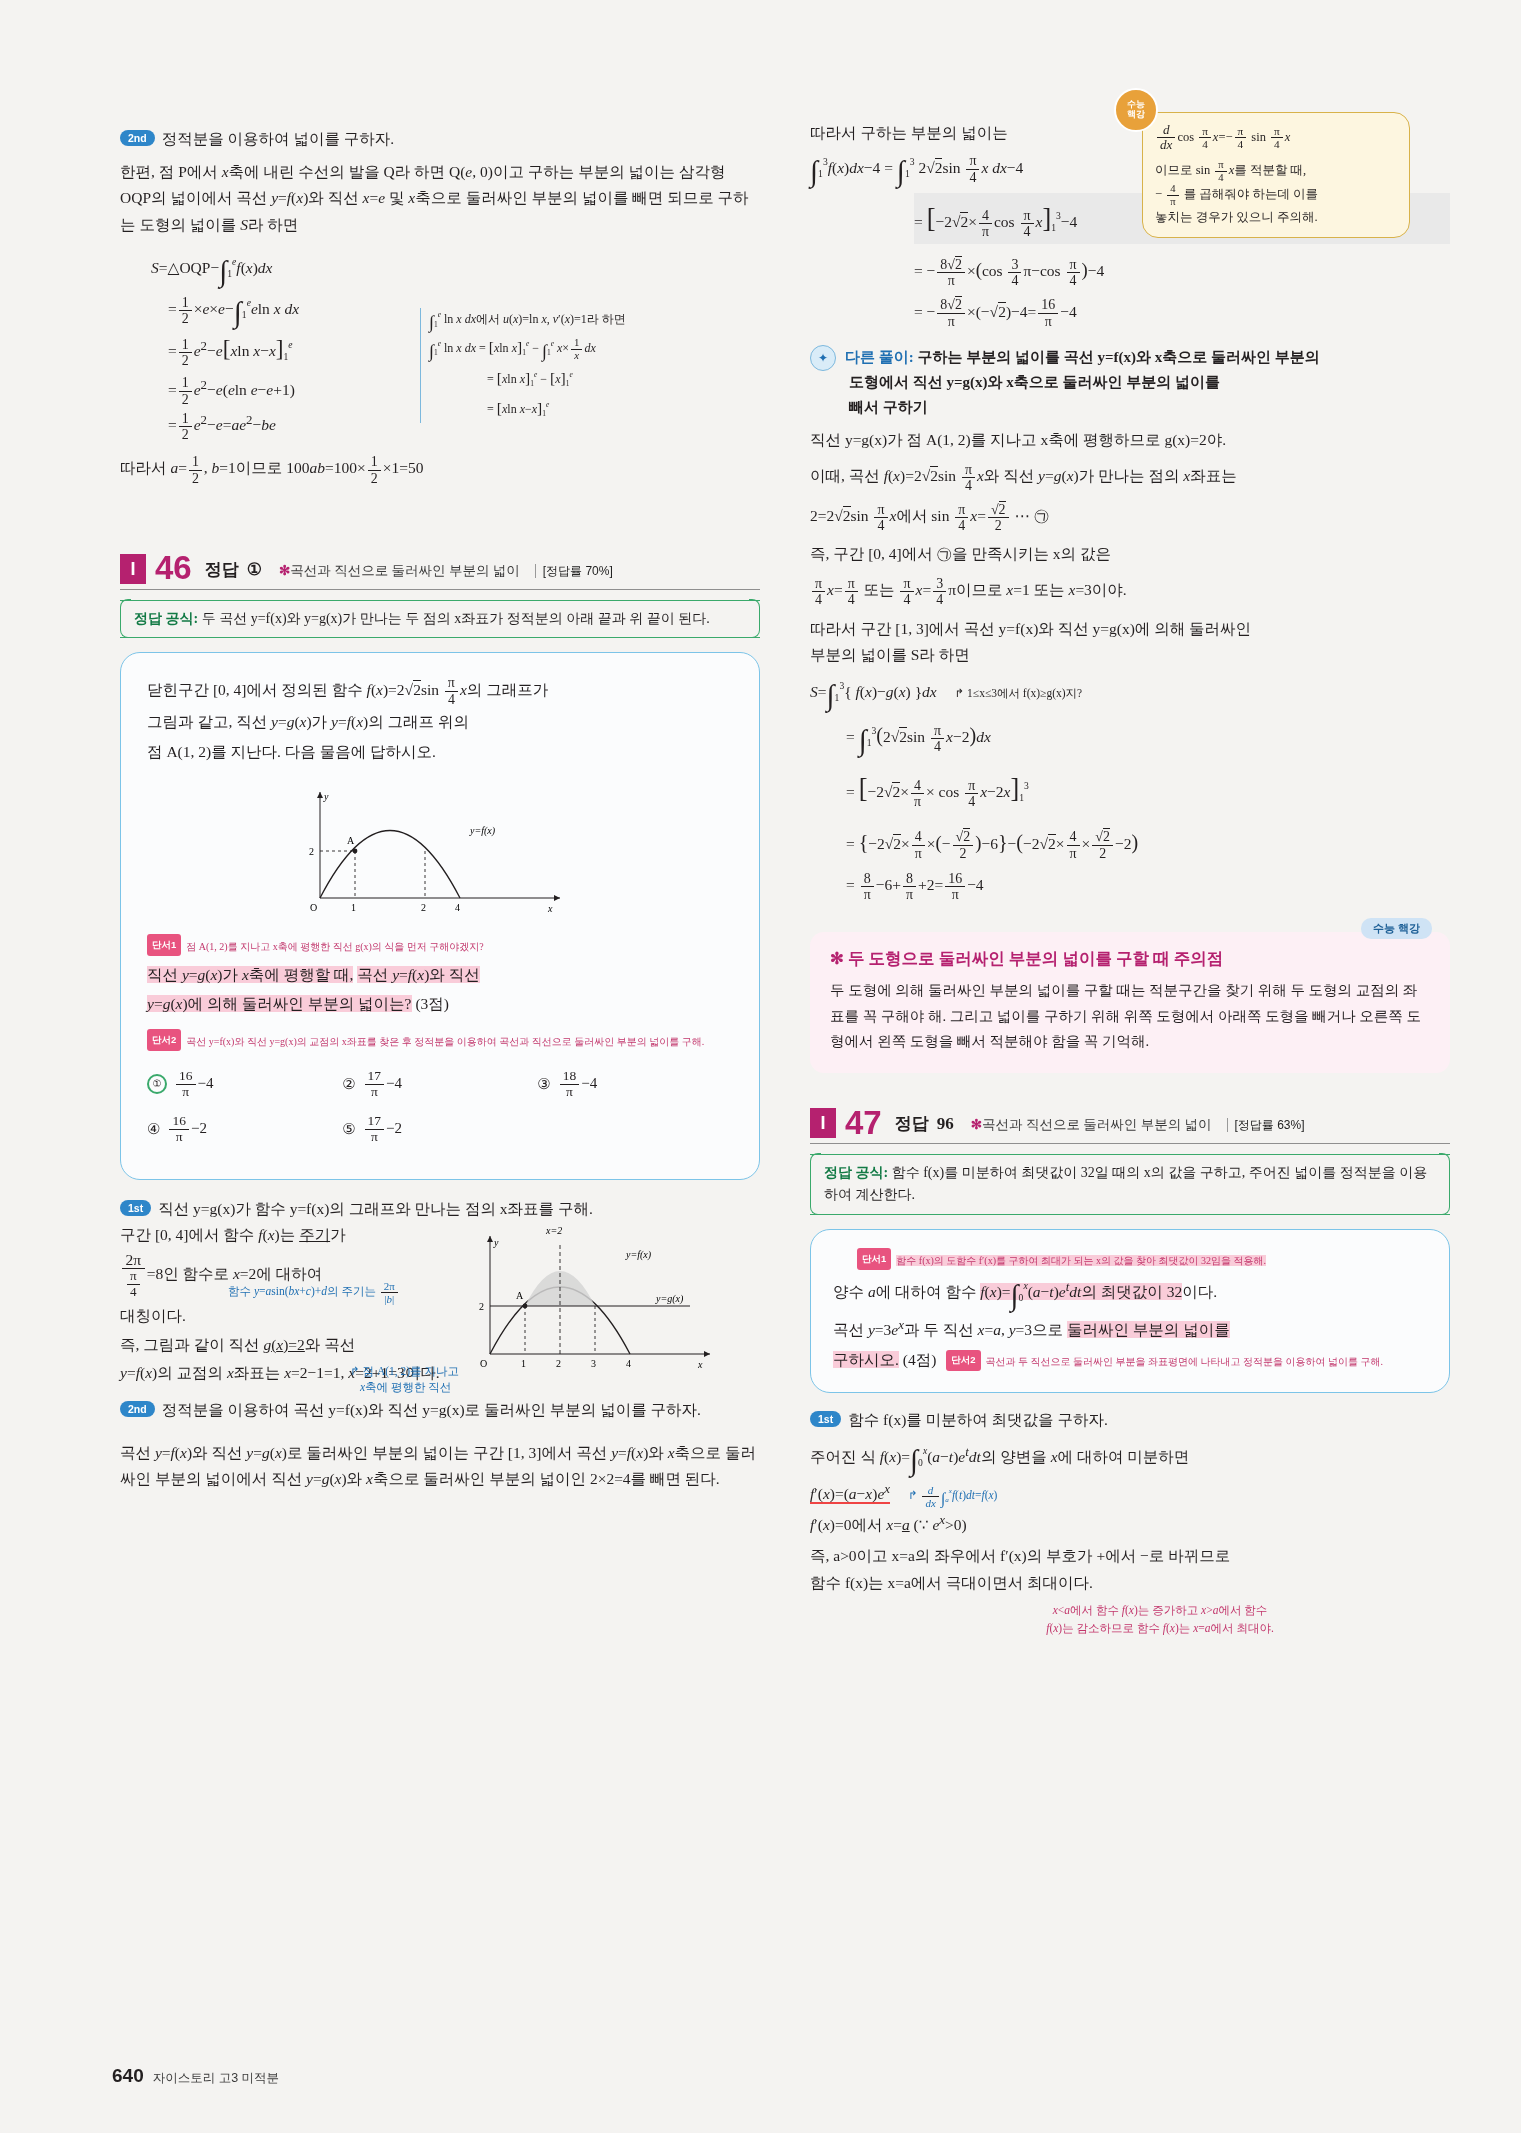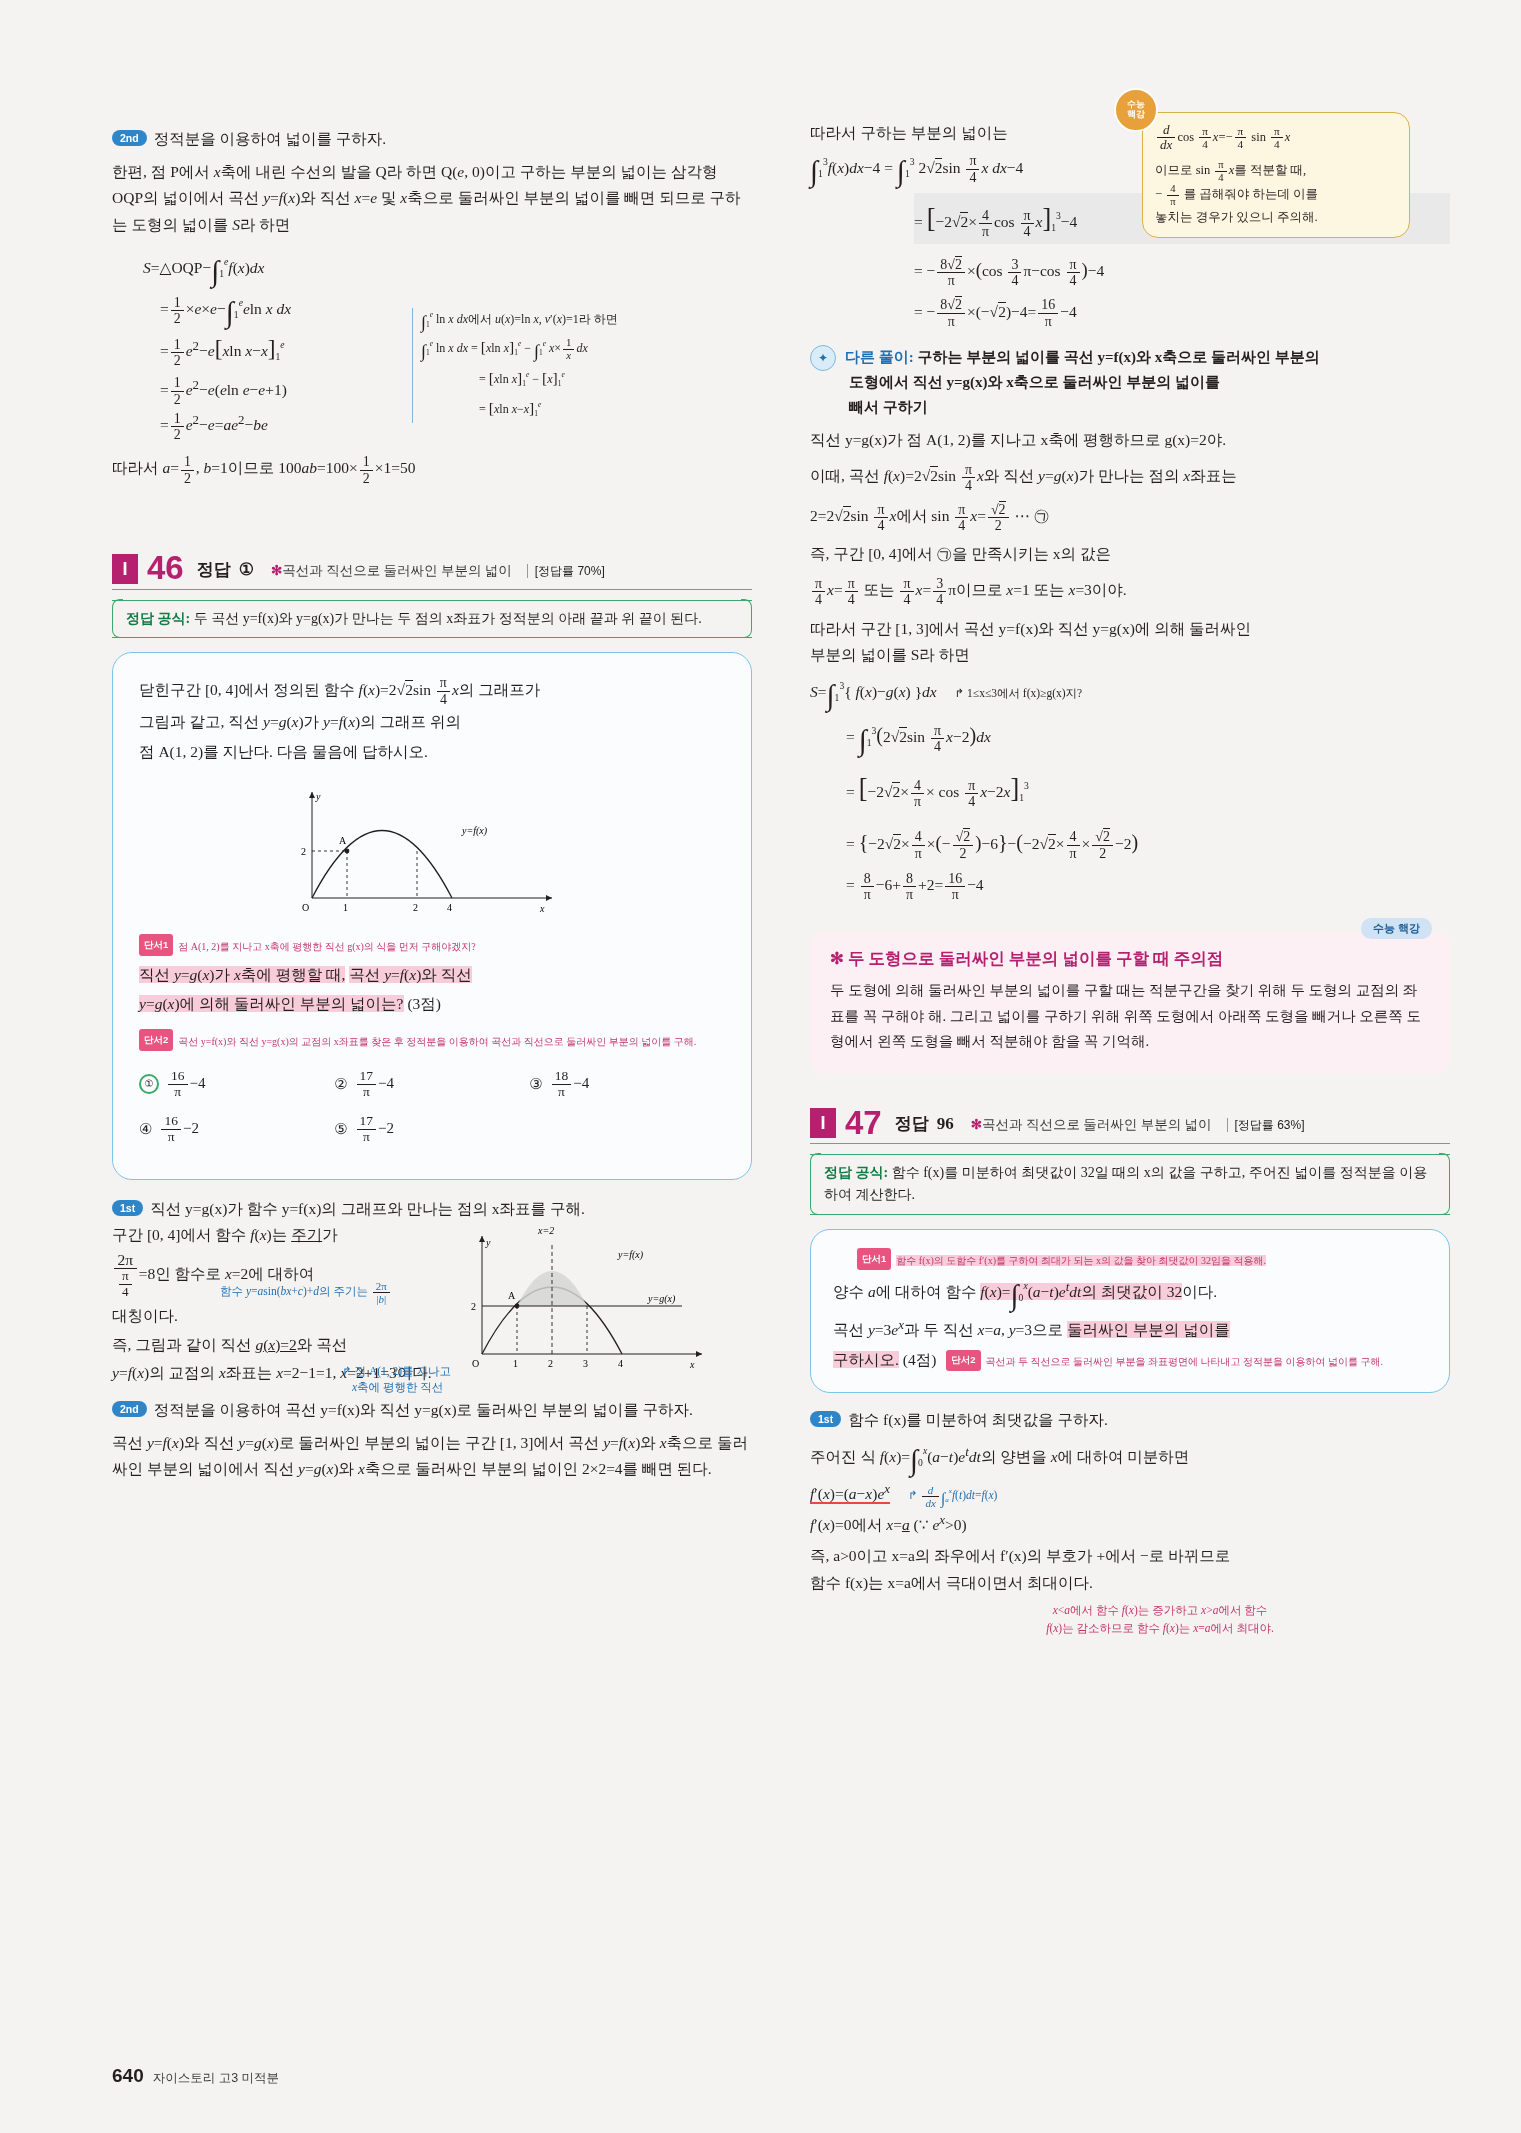--- a/index.html
+++ b/index.html
@@ -16,21 +16,21 @@
   .page {
     position:absolute;
     left:0; top:0; width:1521px; height:2133px;
     background:#f4f3f1;
   }
   .col {
     position:absolute;
     top: 120px;
     width: 640px;
   }
-  .col-left { left: 112px; }
+  .col-left { left: 120px; }
   .col-right { left: 810px; }
 
   
   .t { font-size: 15.5px; line-height: 1.72; }
   .eq { font-size: 15.5px; line-height: 1.95; }
   .blk { margin: 6px 0; }
 
   
   .step {
     display:inline-block;
@@ -345,21 +345,21 @@
           <text x="196" y="88" font-size="10" font-style="italic" font-family="Liberation Serif">y=g(x)</text>
         </svg>
       </div>
 
       <div class="t" style="margin-top:2px;"><i>y</i>=<i>f</i>(<i>x</i>)의 교점의 <i>x</i>좌표는 <i>x</i>=2−1=1, <i>x</i>=2+1=3이다.</div>
 
       <div style="margin-top:10px;">
         <span class="step second">2nd</span><span class="t">정적분을 이용하여 곡선 y=f(x)와 직선 y=g(x)로 둘러싸인 부분의 넓이를 구하자.</span>
       </div>
 
-      <div class="t" style="margin-top:6px;">곡선 <i>y</i>=<i>f</i>(<i>x</i>)와 직선 <i>y</i>=<i>g</i>(<i>x</i>)로 둘러싸인 부분의 넓이는 구간 [1, 3]에서 곡선 <i>y</i>=<i>f</i>(<i>x</i>)와 <i>x</i>축으로 둘러싸인 부분의 넓이에서 직선 <i>y</i>=<i>g</i>(<i>x</i>)와 <i>x</i>축으로 둘러싸인 부분의 넓이인 2×2=4를 빼면 된다.</div>
+      <div class="t" style="margin-top:16px;">곡선 <i>y</i>=<i>f</i>(<i>x</i>)와 직선 <i>y</i>=<i>g</i>(<i>x</i>)로 둘러싸인 부분의 넓이는 구간 [1, 3]에서 곡선 <i>y</i>=<i>f</i>(<i>x</i>)와 <i>x</i>축으로 둘러싸인 부분의 넓이에서 직선 <i>y</i>=<i>g</i>(<i>x</i>)와 <i>x</i>축으로 둘러싸인 부분의 넓이인 2×2=4를 빼면 된다.</div>
     </div>
   </div>
 
   <div class="col col-right">
 
     <div class="t">따라서 구하는 부분의 넓이는</div>
 
     <div class="eq" style="margin-top:6px;">
       <div><span class="int">∫</span><span class="lim-sub">1</span><span class="lim-sup">3</span><i>f</i>(<i>x</i>)<i>dx</i>−4 = <span class="int">∫</span><span class="lim-sub">1</span><span class="lim-sup">3</span> 2<span class="sq">√</span><span style="border-top:1px solid #231f20;">2</span>sin <span class="frac"><span class="n">π</span><span class="d">4</span></span><i>x dx</i>−4</div>
       <div style="margin-left:104px; margin-top:8px;" class="grayhl">= <span style="font-size:1.7em;">[</span>−2<span class="sq">√</span><span style="border-top:1px solid #231f20;">2</span>×<span class="frac"><span class="n">4</span><span class="d">π</span></span>cos <span class="frac"><span class="n">π</span><span class="d">4</span></span><i>x</i><span style="font-size:1.7em;">]</span><span class="lim-sub">1</span><span class="lim-sup">3</span>−4</div>

